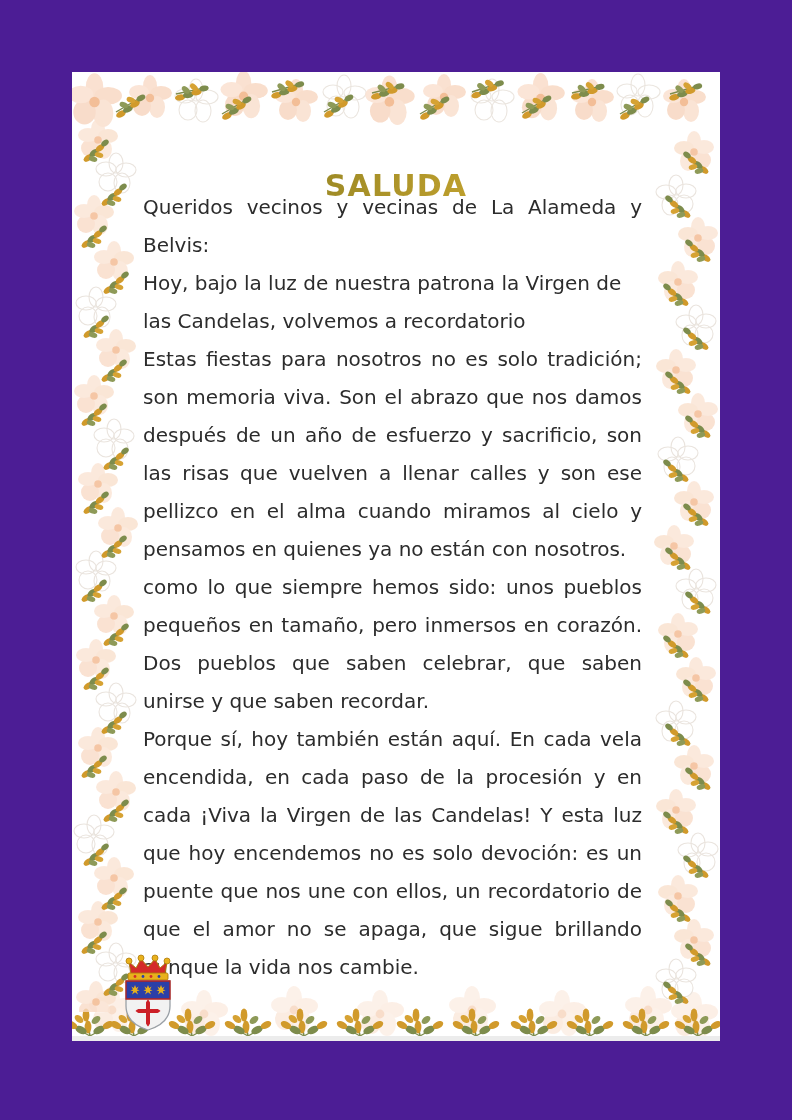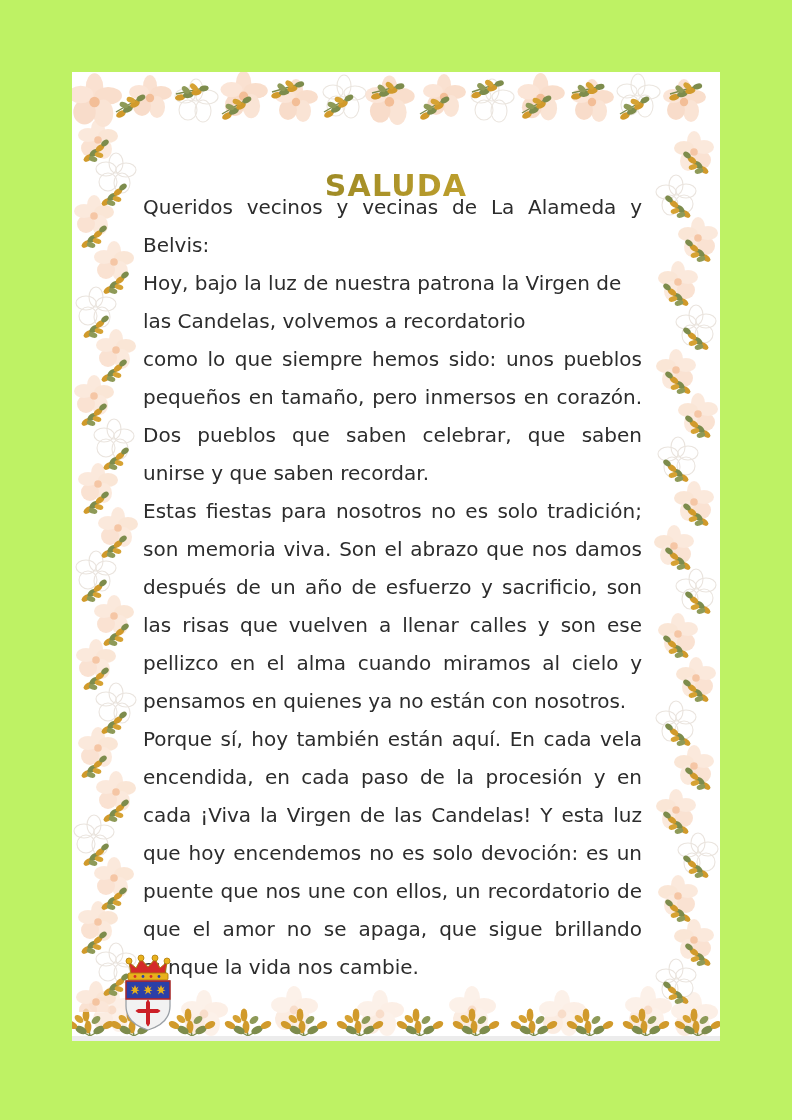--- a/index.html
+++ b/index.html
@@ -14,21 +14,21 @@
     position: relative;
     overflow: hidden;
   }
 
   
   #page {
     position: absolute;
     left: 0; top: 0;
     width: 792px;
     height: 1120px;
-    background: #bef264;
+    background: #4c1d95;
   }
 
   #frame {
     position: absolute;
     left: 72px;
     top: 72px;
     width: 648px;
     height: 968px;
     background: #ffffff;
     overflow: hidden;
@@ -354,22 +354,22 @@
           <use href="#ssprig" x="32" y="890"></use>
         </g>
       </svg>
     </div>
 
     <h1 id="title">SALUDA</h1>
 
     <div id="body-copy">
       <p>Queridos vecinos y vecinas de La Alameda y Belvis:</p>
       <p class="nojust">Hoy, bajo la luz de nuestra patrona la Virgen de las Candelas, volvemos a recordatorio</p>
+      <p>Estas fiestas para nosotros no es solo tradición; son memoria viva. Son el abrazo que nos damos después de un año de esfuerzo y sacrificio, son las risas que vuelven a llenar calles y son ese pellizco en el alma cuando miramos al cielo y pensamos en quienes ya no están con nosotros.</p>
       <p>como lo que siempre hemos sido: unos pueblos pequeños en tamaño, pero inmersos en corazón. Dos pueblos que saben celebrar, que saben unirse y que saben recordar.</p>
-      <p>Estas fiestas para nosotros no es solo tradición; son memoria viva. Son el abrazo que nos damos después de un año de esfuerzo y sacrificio, son las risas que vuelven a llenar calles y son ese pellizco en el alma cuando miramos al cielo y pensamos en quienes ya no están con nosotros.</p>
       <p>Porque sí, hoy también están aquí. En cada vela encendida, en cada paso de la procesión y en cada ¡Viva la Virgen de las Candelas! Y esta luz que hoy encendemos no es solo devoción: es un puente que nos une con ellos, un recordatorio de que el amor no se apaga, que sigue brillando aunque la vida nos cambie.</p>
     </div>
 
     <div id="coat-of-arms">
       <svg viewBox="0 0 62 78" aria-hidden="true">
 
         <g>
           <path d="M14 20 L12 8 L19 14 L24 5 L31 13 L38 5 L43 14 L50 8 L48 20 Z" fill="#d42a2a" stroke="#b07b0c" stroke-width="1"></path>
           <circle cx="12" cy="7" r="3" fill="#e8b11c" stroke="#b07b0c" stroke-width="0.8"></circle>
           <circle cx="24" cy="4" r="3" fill="#e8b11c" stroke="#b07b0c" stroke-width="0.8"></circle>

